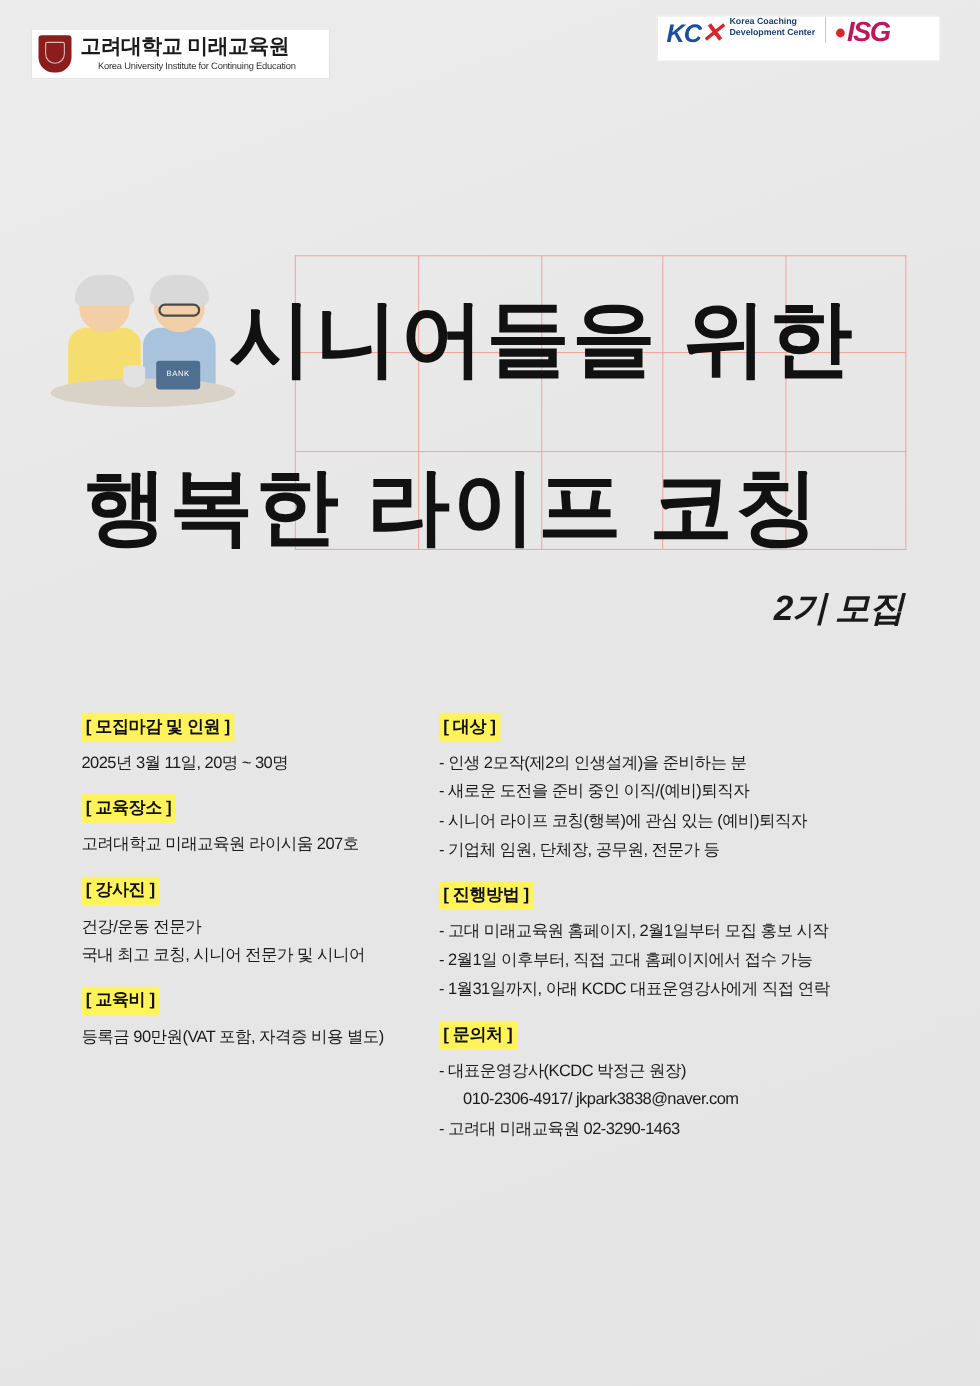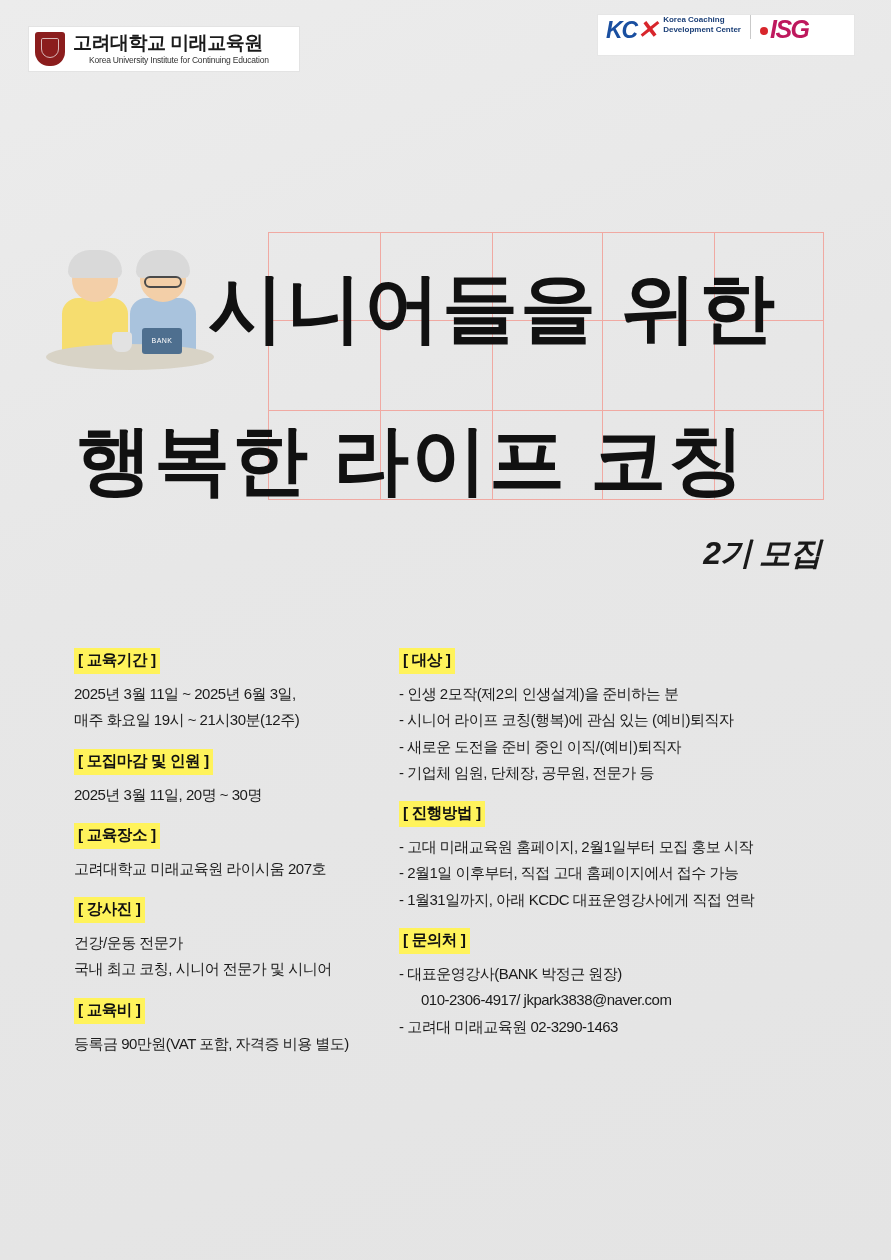--- a/index.html
+++ b/index.html
@@ -342,25 +342,20 @@
     <div class="cup"></div>
     <div class="card">BANK</div>
   </div>
 
   <div class="title-line title-line-1">시니어들을 위한</div>
   <div class="title-line title-line-2">행복한 라이프 코칭</div>
   <div class="subtitle">2기 모집</div>
 
   <div class="col col-left">
 
-    <div class="block">
-      <div class="hl">[ 교육기간 ]</div>
-      <p class="ln">2025년 3월 11일 ~ 2025년 6월 3일,</p>
-      <p class="ln">매주 화요일 19시 ~ 21시30분(12주)</p>
-    </div>
 
     <div class="block">
       <div class="hl">[ 모집마감 및 인원 ]</div>
       <p class="ln">2025년 3월 11일, 20명 ~ 30명</p>
     </div>
 
     <div class="block">
       <div class="hl">[ 교육장소 ]</div>
       <p class="ln">고려대학교 미래교육원 라이시움 207호</p>
     </div>
@@ -376,34 +371,34 @@
       <p class="ln">등록금 90만원(VAT 포함, 자격증 비용 별도)</p>
     </div>
 
   </div>
 
   <div class="col col-right">
 
     <div class="block-r">
       <div class="hl">[ 대상 ]</div>
       <p class="ln">- 인생 2모작(제2의 인생설계)을 준비하는 분</p>
+      <p class="ln">- 새로운 도전을 준비 중인 이직/(예비)퇴직자</p>
       <p class="ln">- 시니어 라이프 코칭(행복)에 관심 있는 (예비)퇴직자</p>
-      <p class="ln">- 새로운 도전을 준비 중인 이직/(예비)퇴직자</p>
       <p class="ln">- 기업체 임원, 단체장, 공무원, 전문가 등</p>
     </div>
 
     <div class="block-r">
       <div class="hl">[ 진행방법 ]</div>
       <p class="ln">- 고대 미래교육원 홈페이지, 2월1일부터 모집 홍보 시작</p>
       <p class="ln">- 2월1일 이후부터, 직접 고대 홈페이지에서 접수 가능</p>
       <p class="ln">- 1월31일까지, 아래 KCDC 대표운영강사에게 직접 연락</p>
     </div>
 
     <div class="block-r">
       <div class="hl">[ 문의처 ]</div>
-      <p class="ln">- 대표운영강사(BANK 박정근 원장)</p>
+      <p class="ln">- 대표운영강사(KCDC 박정근 원장)</p>
       <p class="ln indent">010-2306-4917/ jkpark3838@naver.com</p>
       <p class="ln">- 고려대 미래교육원 02-3290-1463</p>
     </div>
 
   </div>
 
 </div>
 
 </body></html>

